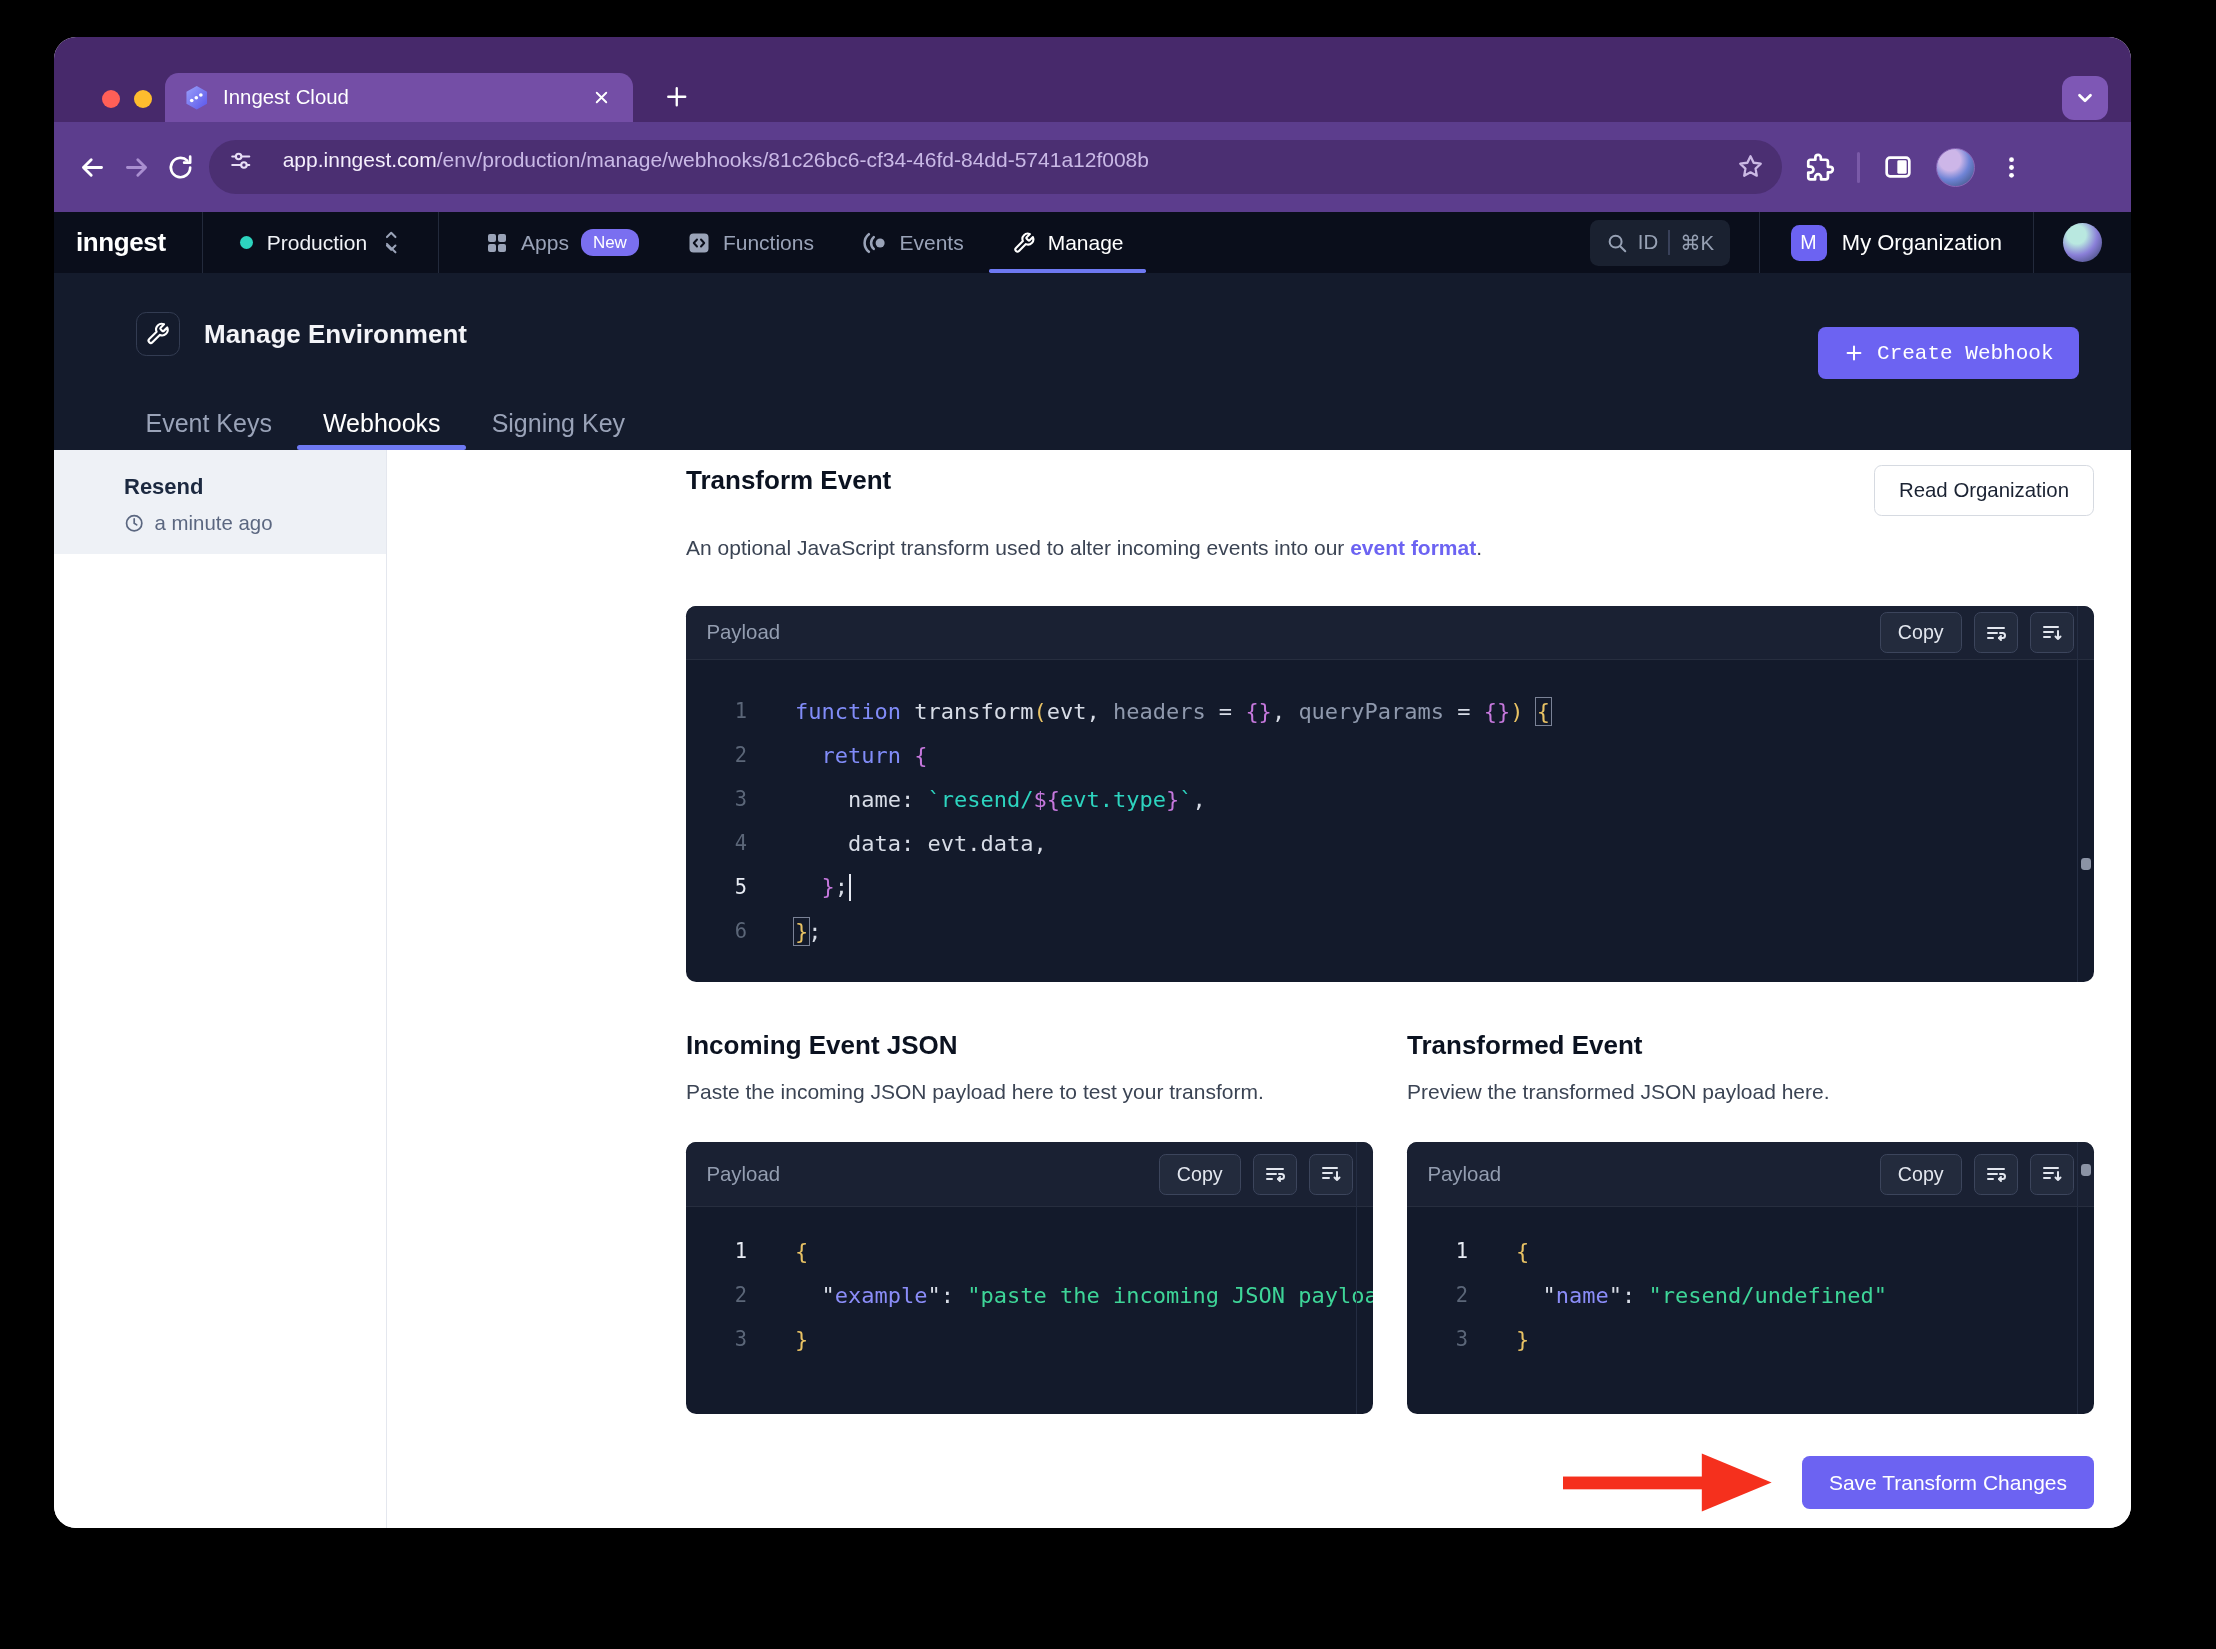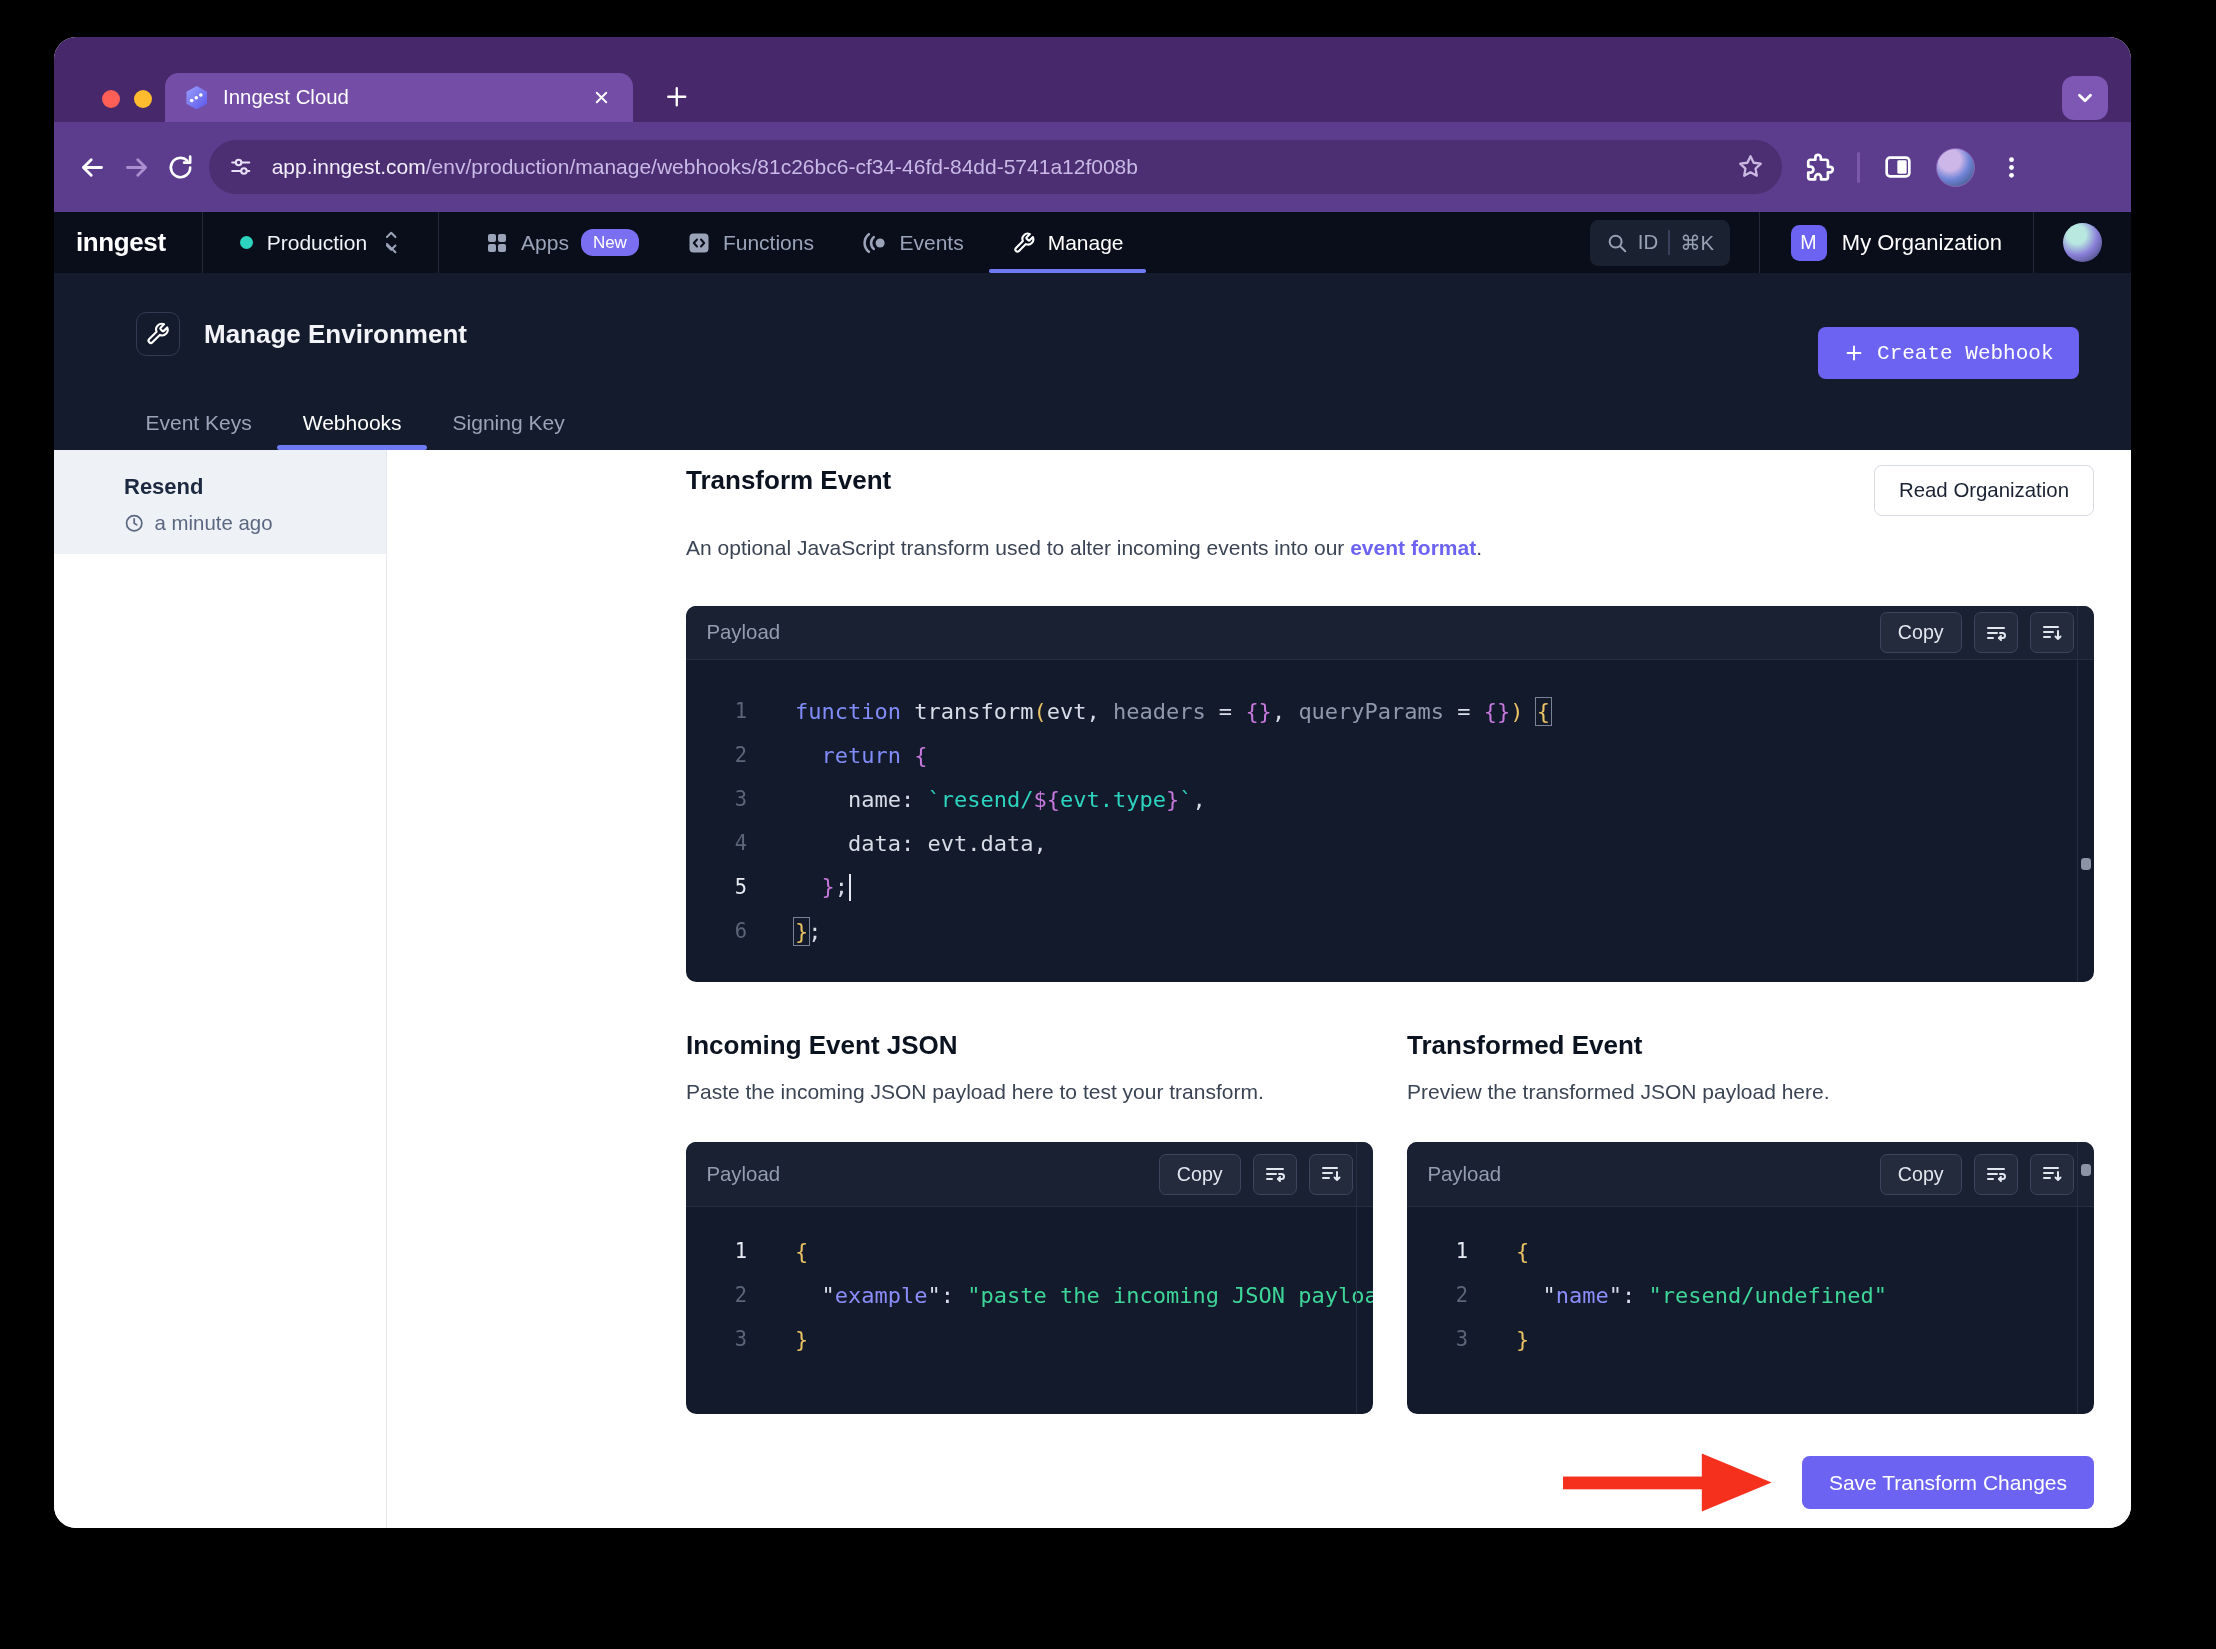--- a/index.html
+++ b/index.html
@@ -16,21 +16,21 @@
   .lights{position:absolute;left:48px;top:53px;display:flex;gap:13.6px}
   .light{width:18px;height:18px;border-radius:50%}
   .l-red{background:#ff5f57}.l-yellow{background:#febc2e}.l-green{background:#28c840}
   .tab{position:absolute;left:111px;bottom:0;width:468px;height:49px;background:#744ea6;border-radius:13.6px 13.6px 0 0;display:flex;align-items:center;padding:0 19px;gap:13.6px}
   .tab-title{color:#fff;font-size:20.4px;flex:1}
   .tab-close{width:25.5px;height:25.5px;display:flex;align-items:center;justify-content:center;border-radius:5.1px}
   .newtab{position:absolute;left:606px;bottom:8.5px;width:34px;height:34px;display:flex;align-items:center;justify-content:center}
   .tab-search{position:absolute;right:23px;bottom:1.7px;width:46px;height:44px;background:#7e57b5;border-radius:12px;display:flex;align-items:center;justify-content:center}
   .toolbar{position:relative;height:90px;background:#5c3d8d;display:flex;align-items:center;padding:0 20.4px}
   .navbtn{width:37px;height:37px;display:flex;align-items:center;justify-content:center;border-radius:50%;flex:0 0 auto}
-  .urlpill{position:relative;height:54px;border-radius:27px;background:#4b2f72;flex:0 0 auto;width:1573px;margin-left:10.2px;display:flex;align-items:center;padding:0 51px 0 19px;gap:18px;overflow:hidden}
+  .urlpill{position:relative;height:54px;border-radius:27px;background:#4b2f72;flex:0 0 auto;width:1573px;margin-left:10.2px;display:flex;align-items:flex-start;padding:8px 51px 0 19px;gap:29px;overflow:hidden}
   .url{font-size:21px;white-space:nowrap}
   .url .host{color:#f4eefc}.url .path{color:#c9b9e6}
   .url-star{position:absolute;right:17px;top:12px}
   .tb-icons{display:flex;align-items:center;margin-left:22px;gap:22px}
   .tb-divider{width:2.6px;height:31px;background:#7a5aa8;border-radius:1.7px}
   .tb-avatar{width:39px;height:39px;border-radius:50%;background:radial-gradient(circle at 35% 30%,#cdb6e8 0 30%,#6f84d6 55%,#35496e 100%);border:1.7px solid #8a68b8}
 
   
   .appnav{height:61px;background:var(--nav-bg);display:flex;align-items:stretch;color:#9aa3b8;font-size:21px}
   .appnav .grow{flex:1}
@@ -50,21 +50,21 @@
   .orgbadge{width:36px;height:36px;border-radius:8.5px;background:var(--accent);color:#fff;display:flex;align-items:center;justify-content:center;font-size:19.6px}
   .orgname{color:#fff;font-size:22px}
   .nav-avatar{align-self:center;width:39px;height:39px;margin:0 29px;border-radius:50%;background:radial-gradient(circle at 35% 30%,#b9e8e0 0 25%,#8a7fd8 55%,#2e3b5e 100%)}
 
   
   .appheader{position:relative;height:177px;background:var(--hdr-bg)}
   .hdr-title{position:absolute;left:82px;top:39px;display:flex;align-items:center;gap:24px}
   .wrenchbox{width:44px;height:44px;border:0.9px solid #333c52;border-radius:10.2px;display:flex;align-items:center;justify-content:center}
   .hdr-title h1{color:#f3f4f8;font-size:26px;font-weight:bold}
   .create-btn{position:absolute;right:52px;top:54px;height:52px;background:var(--accent);color:#fff;border:none;border-radius:7.7px;font-size:21px;display:flex;align-items:center;gap:12px;padding:0 25.5px;font-family:Liberation Mono, monospace}
-  .hdrtabs{position:absolute;left:66px;bottom:0;display:flex;font-size:21px;color:#9aa3b8}
+  .hdrtabs{position:absolute;left:66px;bottom:0;display:flex;font-size:25px;color:#9aa3b8}
   .hdrtab{padding:0 25.5px;height:54px;display:flex;align-items:center;position:relative}
   .hdrtab.active{color:#fff}
   .hdrtab.active::after{content:"";position:absolute;left:0;right:0;bottom:0;height:5.1px;background:var(--underline);border-radius:2.6px}
 
   
   .content{display:flex;height:1078px;background:#fff}
   .sidebar{width:333px;border-right:0.9px solid #e4e7ee;flex:0 0 auto}
   .sideitem{background:#eef1f6;padding:24px 0 19px 70px}
   .sideitem .name{font-size:22px;font-weight:bold;color:#1c2940}
   .sideitem .time{display:flex;align-items:center;gap:10.2px;margin-top:12px;color:#5b6780;font-size:20.4px}

